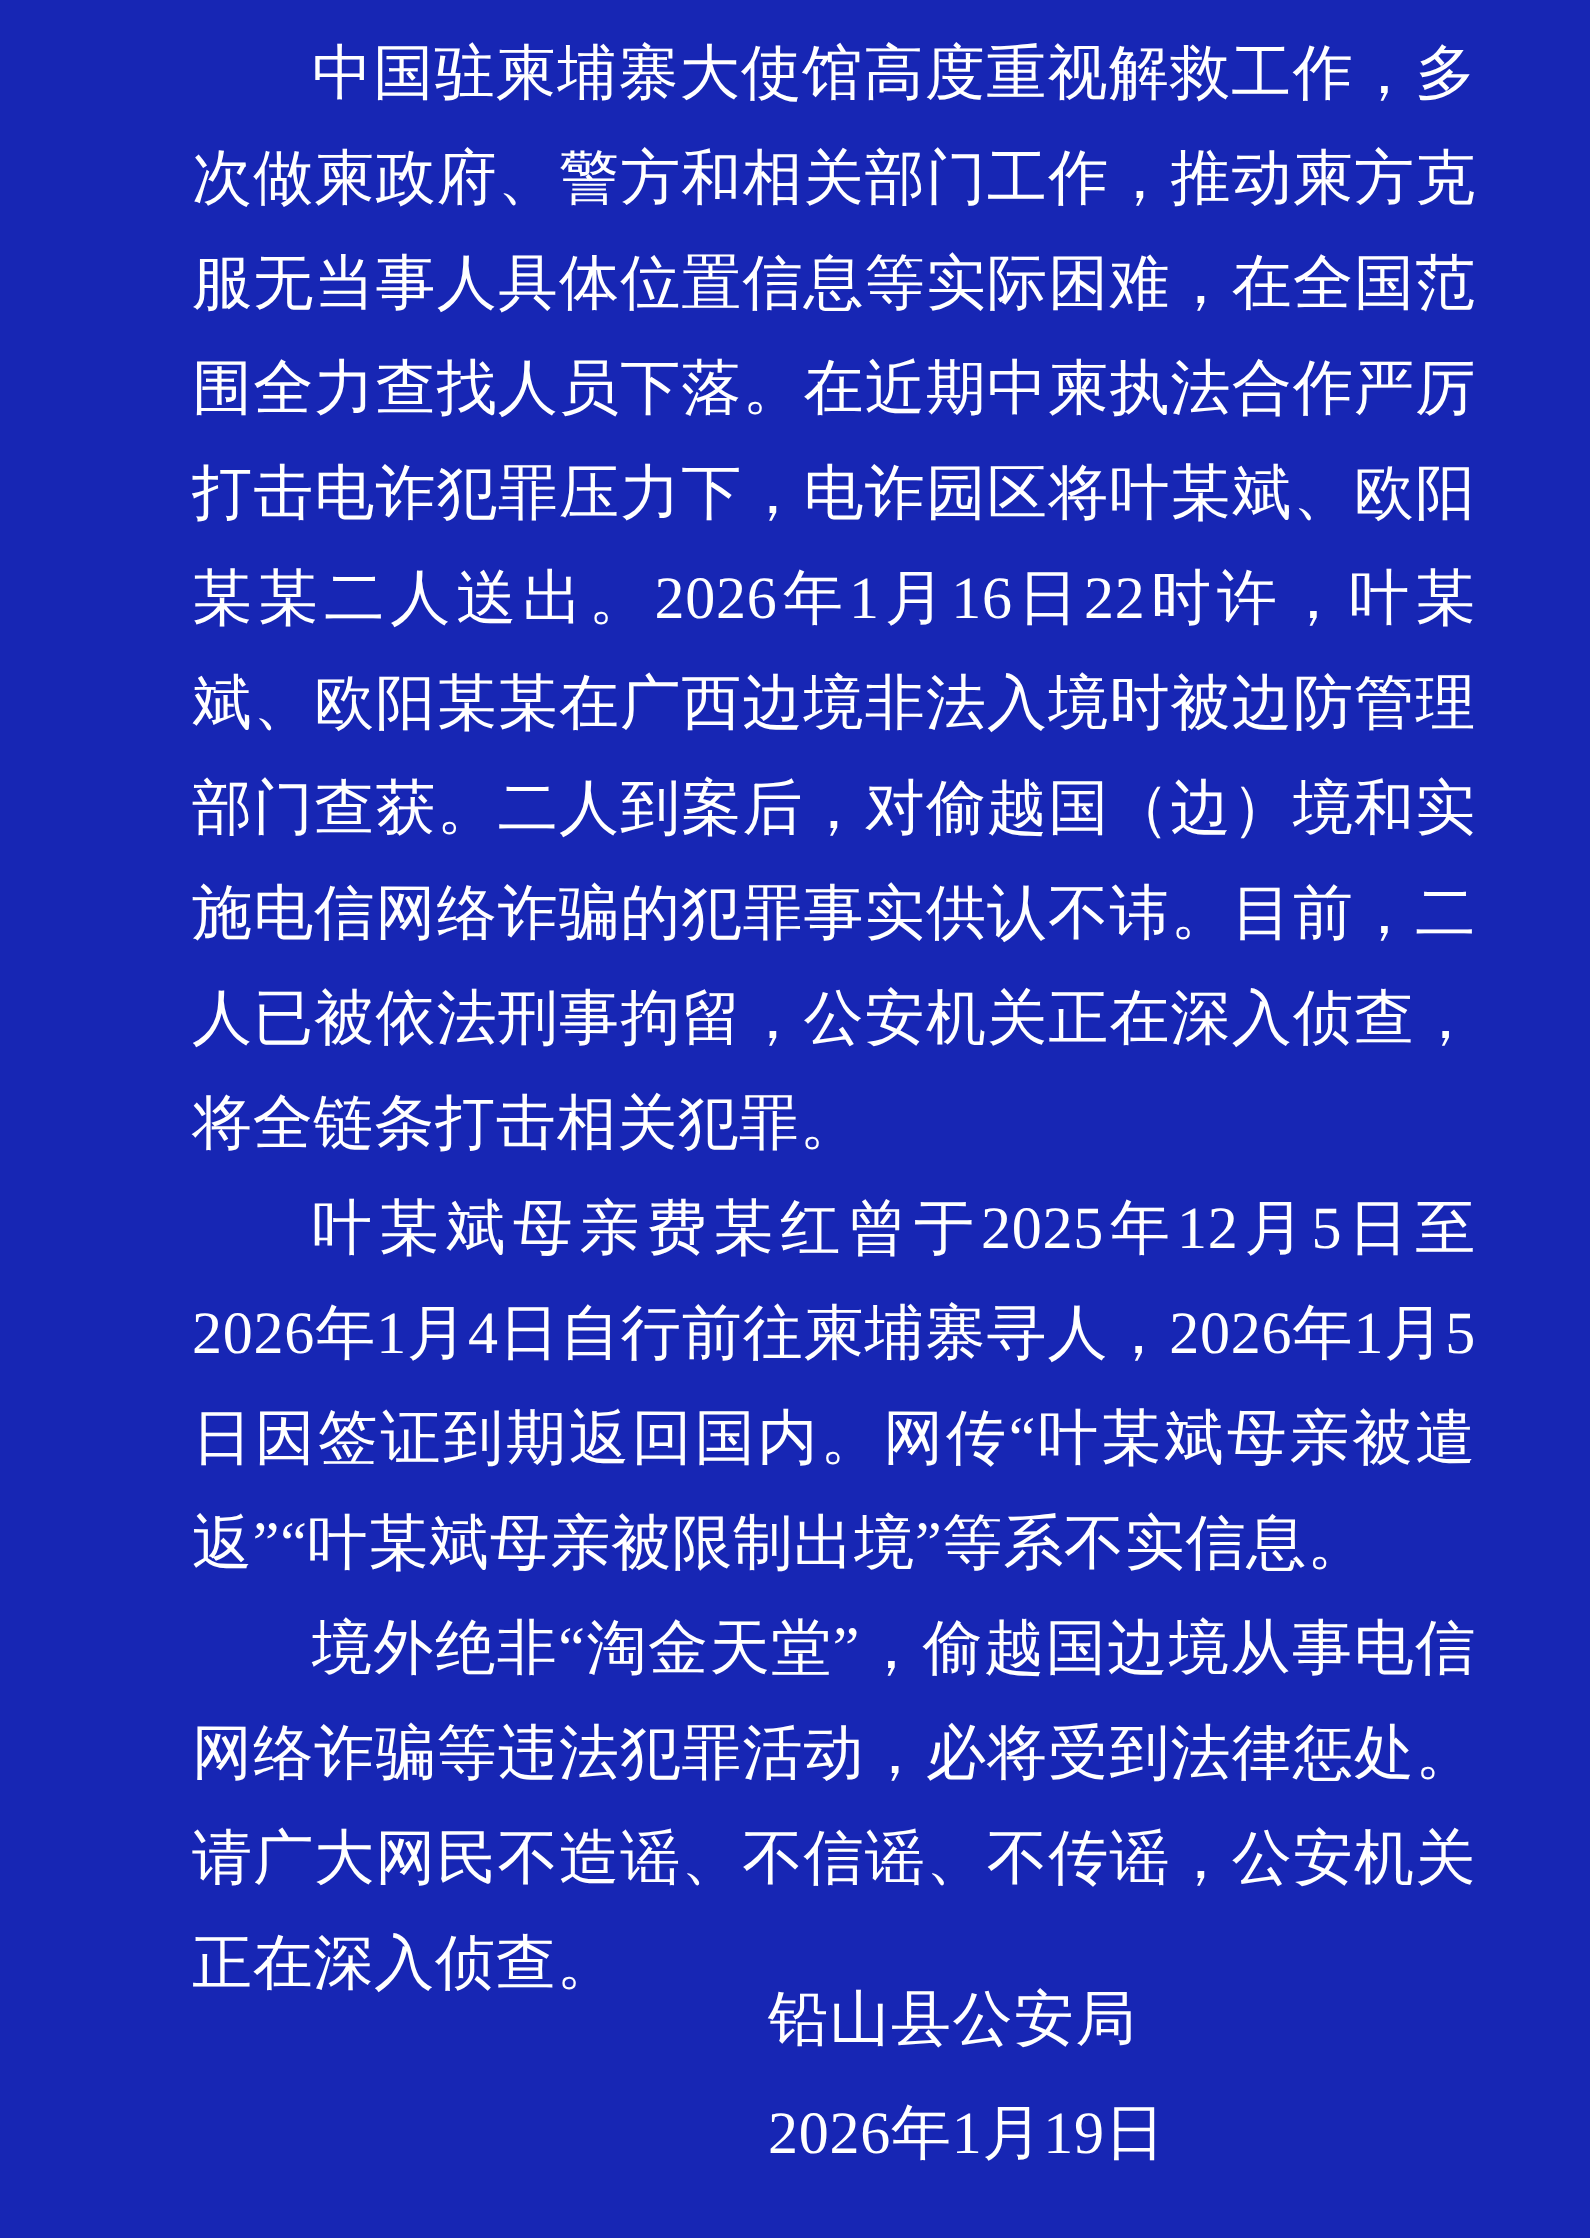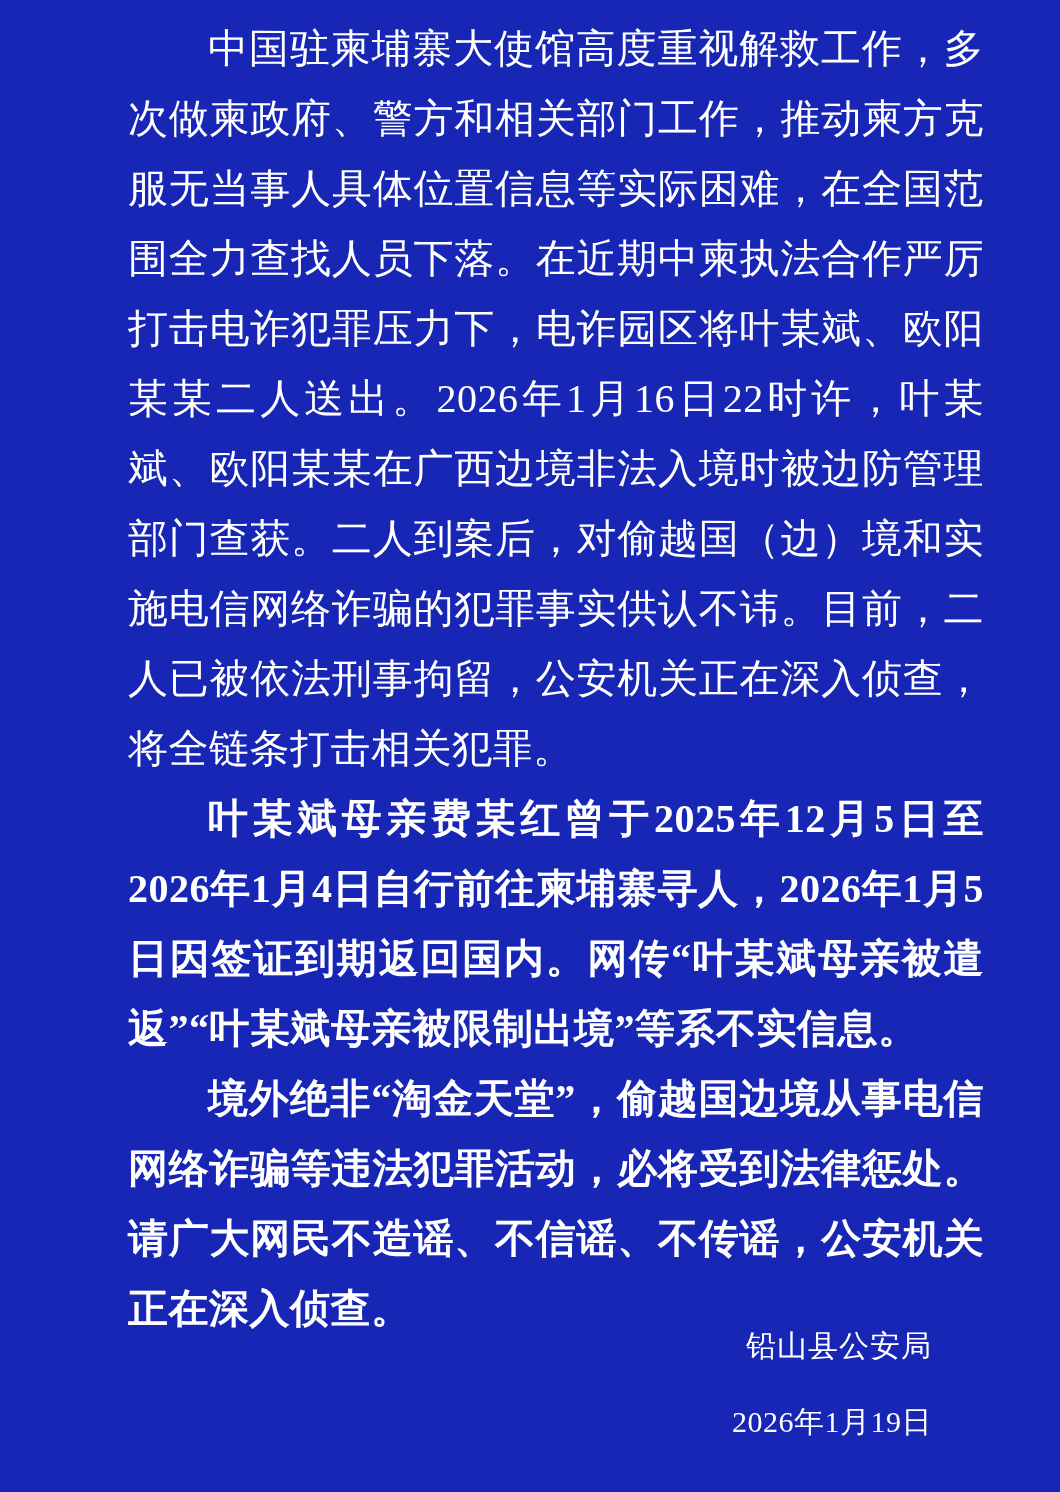--- a/index.html
+++ b/index.html
@@ -27,29 +27,28 @@
     letter-spacing: 0.5px;
     text-align: justify;
     text-justify: inter-ideograph;
   }
   .para {
     margin: 0;
     text-indent: 80px;
   }
   .para + .para {
     margin-top: 0px;
-    font-weight: bold;
   }
   .signature {
     position: absolute;
     right: 128px;
     bottom: 0;
     width: 420px;
-    text-align: right;
-    font-size: 30px;
+    text-align: left;
+    font-size: 40px;
     line-height: 76px;
   }
   .sig-line {
     display: block;
     white-space: nowrap;
   }
   .sig-org {
     letter-spacing: 1px;
   }
   .sig-date {

